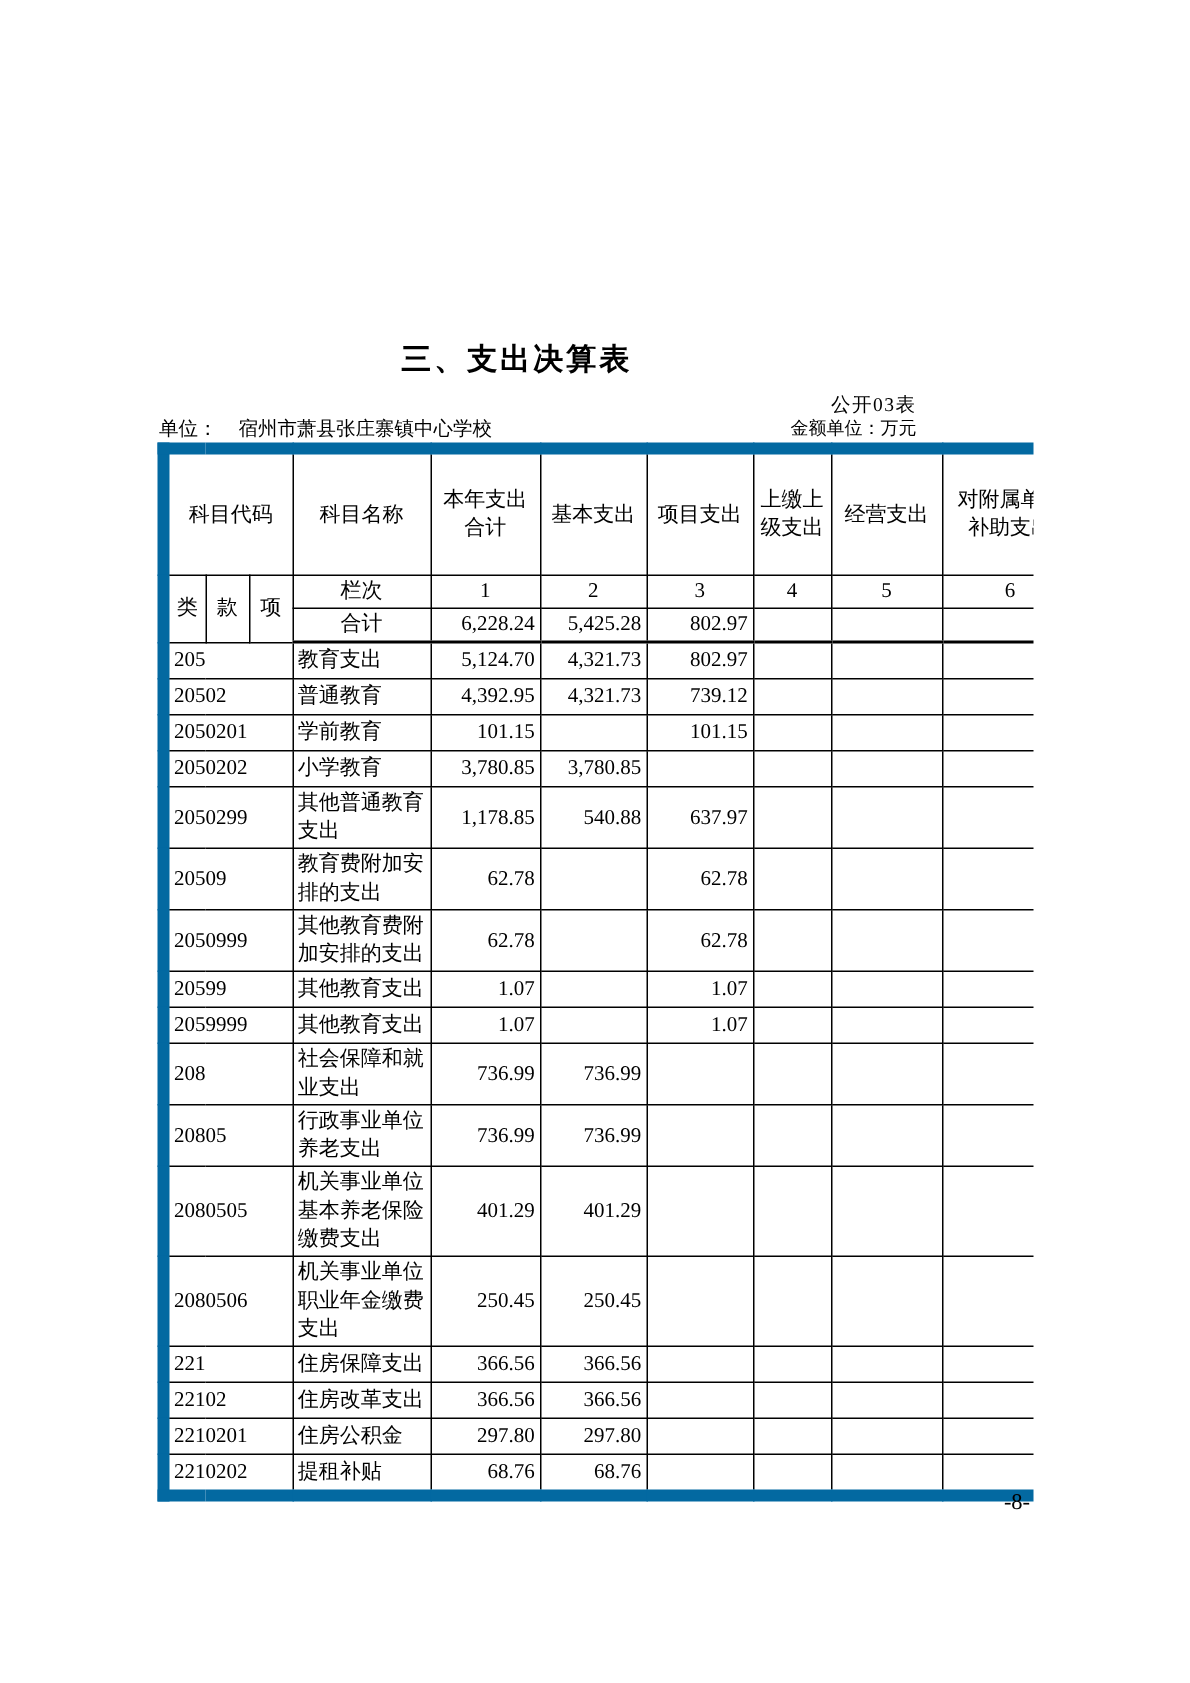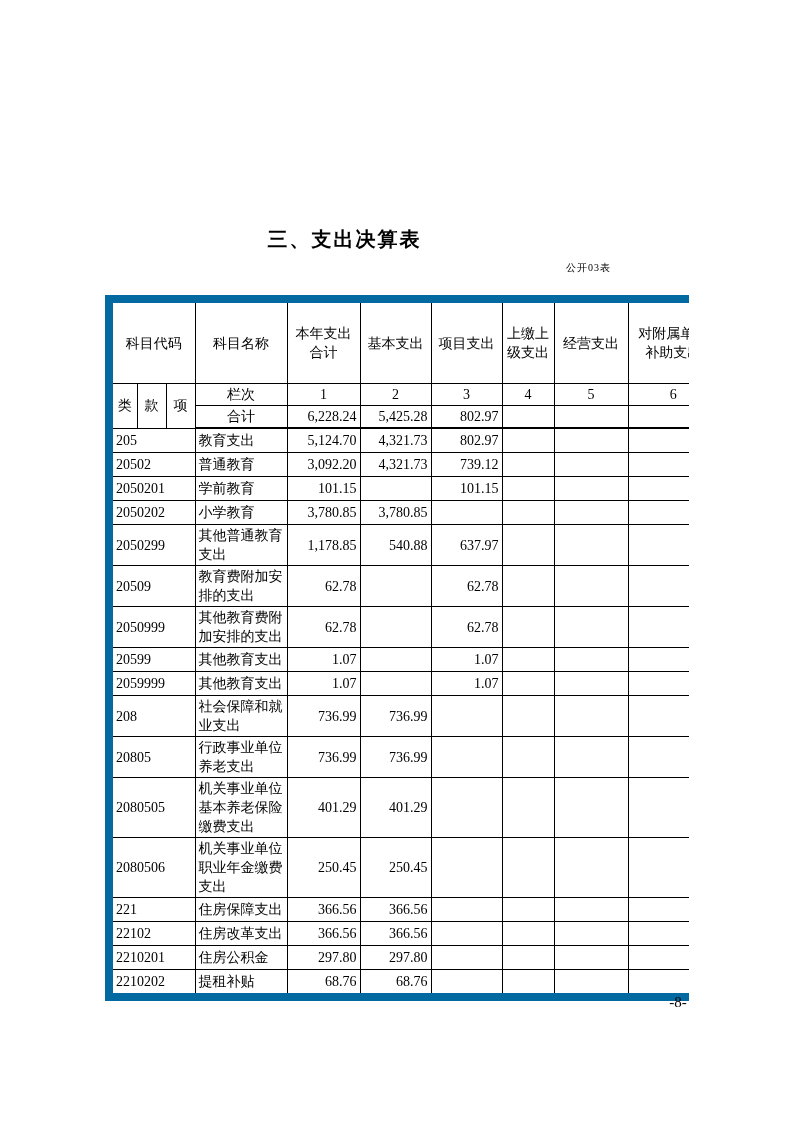--- a/index.html
+++ b/index.html
@@ -11,21 +11,21 @@
     color:#000;
     overflow:hidden;
   }
   .title{
     position:absolute;top:226px;left:0;width:100%;
     margin:0;text-align:center;
     font-size:20px;font-weight:bold;letter-spacing:2px;
   }
   .meta-right{
     position:absolute;top:261px;right:78px;
-    font-size:10px;letter-spacing:1px;
+    font-size:13px;letter-spacing:1px;
   }
   .unit-line{
     position:absolute;top:277px;left:106px;right:78px;
     font-size:13px;
   }
   .unit-name{margin-left:14px;}
   .amount-unit{float:right;font-size:12px;}
   table.acct{
     position:absolute;top:295px;left:105px;
     width:613px;
@@ -64,20 +64,24 @@
 </style>
 </head>
 <body>
 
 <div class="page">
 
   <h1 class="title">三、支出决算表</h1>
 
   <div class="meta-right">公开03表</div>
 
+  <div class="unit-line">
+    <span>单位：</span><span class="unit-name">宿州市萧县张庄寨镇中心学校</span>
+    <span class="amount-unit">金额单位：万元</span>
+  </div>
 
   <table class="acct">
     <colgroup>
       <col style="width:28px">
         <col style="width:29px">
         <col style="width:29px">
       <col style="width:92px">
         <col style="width:73px">
         <col style="width:71px">
       <col style="width:71px">
@@ -125,21 +129,21 @@
           <td class="num">5,124.70</td>
           <td class="num">4,321.73</td>
           <td class="num">802.97</td>
           <td class="num"></td>
           <td class="num"></td>
           <td class="num"></td>
         </tr>
         <tr>
           <td colspan="3" class="code">20502</td>
           <td class="name">普通教育</td>
-          <td class="num">3,092.20</td>
+          <td class="num">4,392.95</td>
           <td class="num">4,321.73</td>
           <td class="num">739.12</td>
           <td class="num"></td>
           <td class="num"></td>
           <td class="num"></td>
         </tr>
         <tr>
           <td colspan="3" class="code">2050201</td>
           <td class="name">学前教育</td>
           <td class="num">101.15</td>

